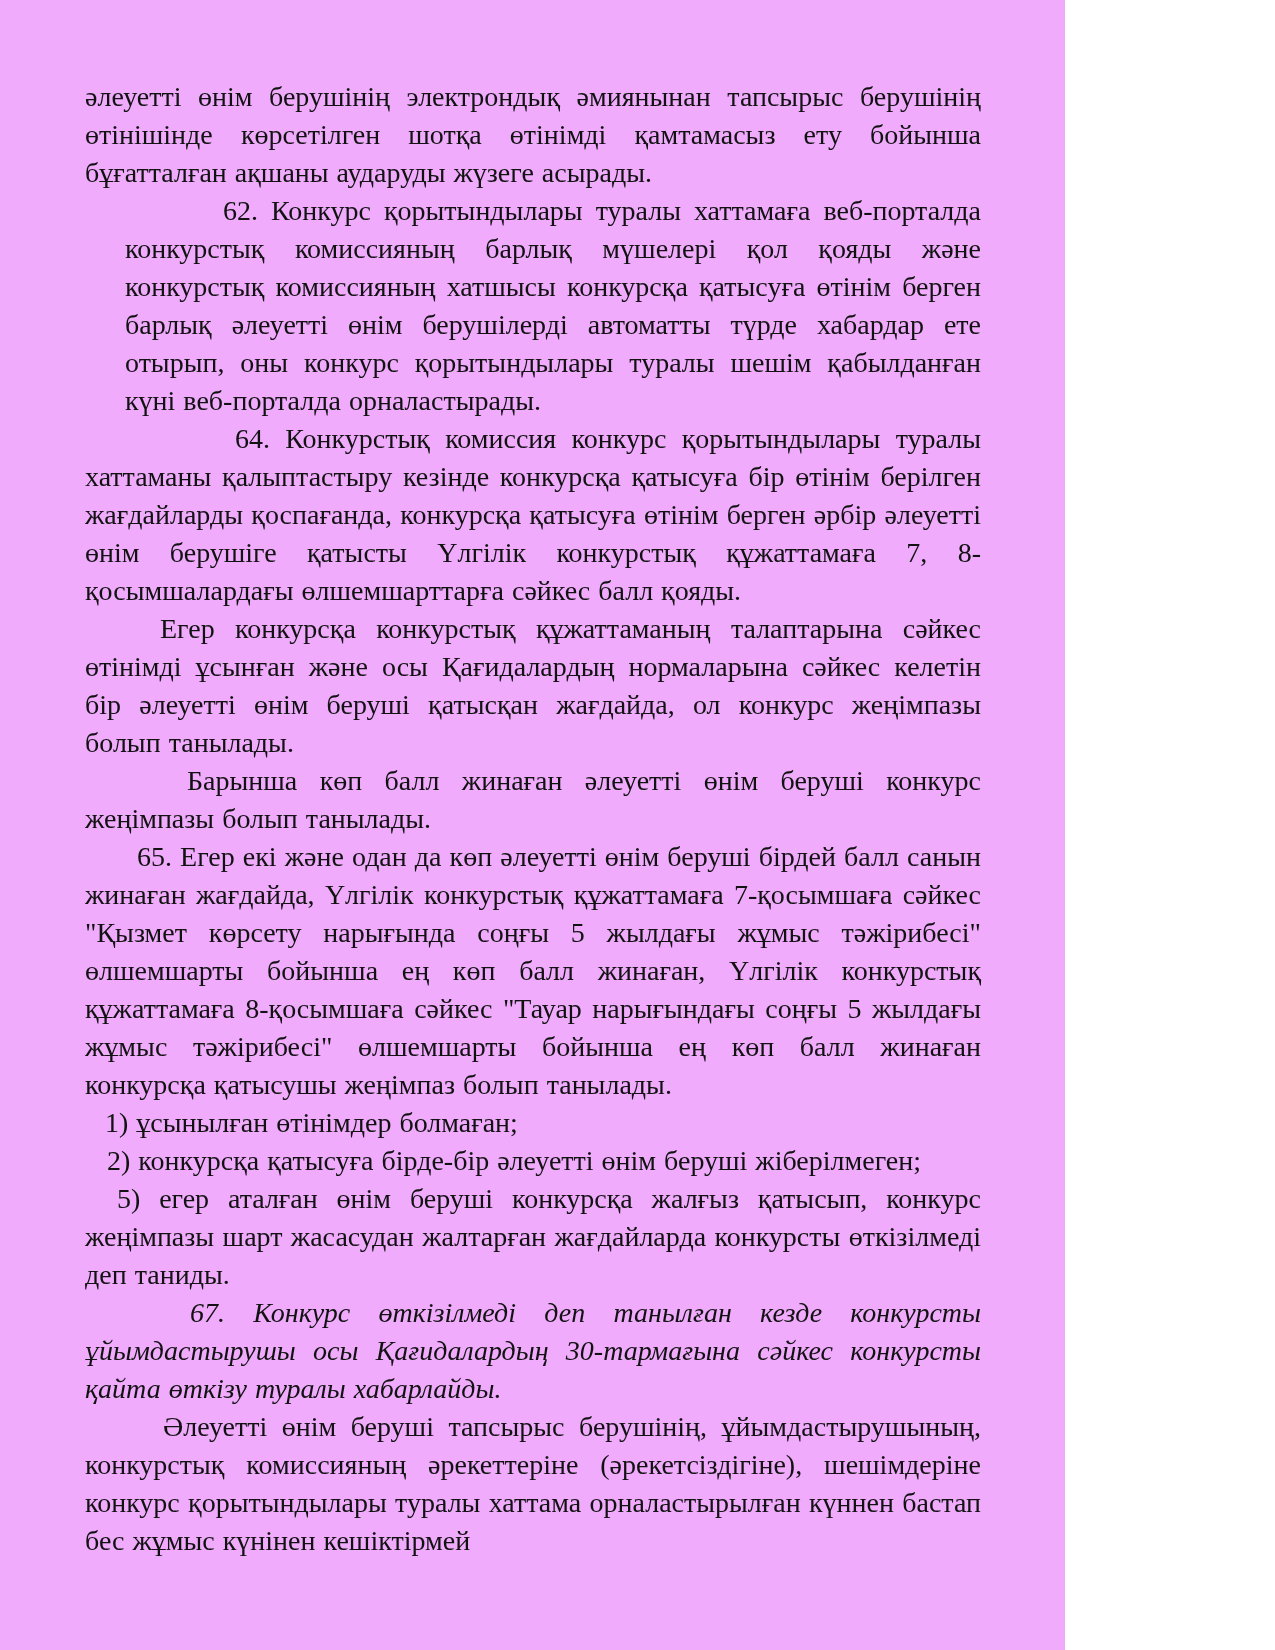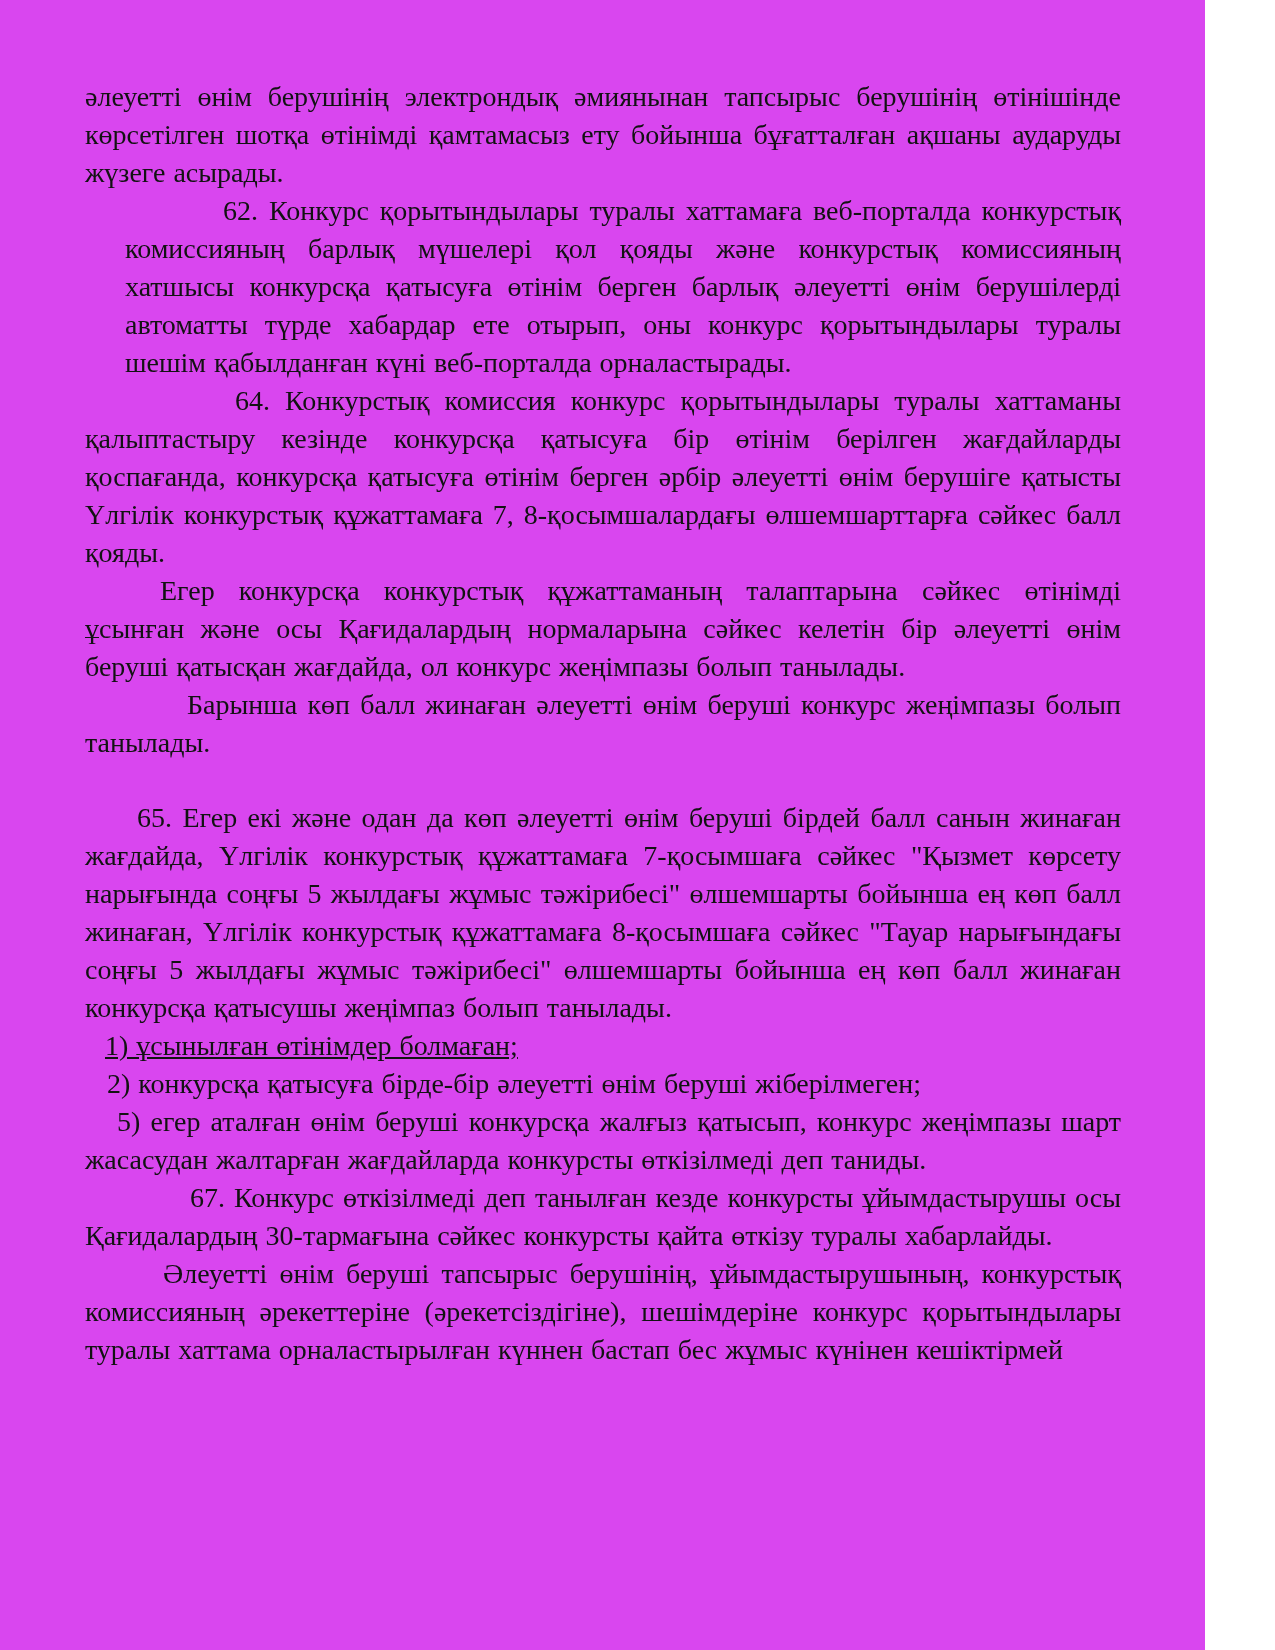--- a/index.html
+++ b/index.html
@@ -2,50 +2,50 @@
 <html lang="kk"><head>
 <meta charset="utf-8">
 <style>
   html, body {
     margin: 0;
     padding: 0;
     background: #ffffff;
   }
   .page {
     position: relative;
-    width: 1205px;
+    width: 1065px;
     height: 1650px;
     box-sizing: border-box;
     padding: 78px 84px 0 85px;
-    background: #d946ef;
+    background: #f0abfc;
     font-family: "Liberation Serif", "DejaVu Serif", serif;
     font-size: 28px;
     line-height: 38px;
     color: #121212;
     text-align: justify;
     overflow: hidden;
   }
   .para {
     margin: 0;
     padding: 0;
     word-spacing: 1px;
   }
   .ind-0   { text-indent: 0; }
-  .ind-20  { text-indent: 20px; text-decoration: underline; }
+  .ind-20  { text-indent: 20px; }
   .ind-22  { text-indent: 22px; }
   .ind-32  { text-indent: 32px; }
-  .ind-52  { text-indent: 52px; margin-top: 37px; }
+  .ind-52  { text-indent: 52px; }
   .ind-70  { text-indent: 70px; }
   .ind-72  { text-indent: 72px; }
   .ind-75  { text-indent: 75px; }
   .ind-78  { text-indent: 78px; }
   .ind-95  { text-indent: 95px; }
   .ind-98  { text-indent: 98px; margin-left: 40px; }
   .ind-102 { text-indent: 102px; }
-  .ind-105 { text-indent: 105px; }
+  .ind-105 { text-indent: 105px; font-style: italic; }
   .ind-150 { text-indent: 150px; }
 </style>
 </head>
 <body>
 
 <div class="page">
   <p class="para ind-0">әлеуетті өнім берушінің электрондық әмиянынан тапсырыс берушінің өтінішінде көрсетілген шотқа өтінімді қамтамасыз ету бойынша бұғатталған ақшаны аударуды жүзеге асырады.</p>
   <p class="para ind-98">62. Конкурс қорытындылары туралы хаттамаға веб-порталда конкурстық комиссияның барлық мүшелері қол қояды және конкурстық комиссияның хатшысы конкурсқа қатысуға өтінім берген барлық әлеуетті өнім берушілерді автоматты түрде хабардар ете отырып, оны конкурс қорытындылары туралы шешім қабылданған күні веб-порталда орналастырады.</p>
   <p class="para ind-150">64. Конкурстық комиссия конкурс қорытындылары туралы хаттаманы қалыптастыру кезінде конкурсқа қатысуға бір өтінім берілген жағдайларды қоспағанда, конкурсқа қатысуға өтінім берген әрбір әлеуетті өнім берушіге қатысты Үлгілік конкурстық құжаттамаға 7, 8-қосымшалардағы өлшемшарттарға сәйкес балл қояды.</p>
   <p class="para ind-75">Егер конкурсқа конкурстық құжаттаманың талаптарына сәйкес өтінімді ұсынған және осы Қағидалардың нормаларына сәйкес келетін бір әлеуетті өнім беруші қатысқан жағдайда, ол конкурс жеңімпазы болып танылады.</p>

